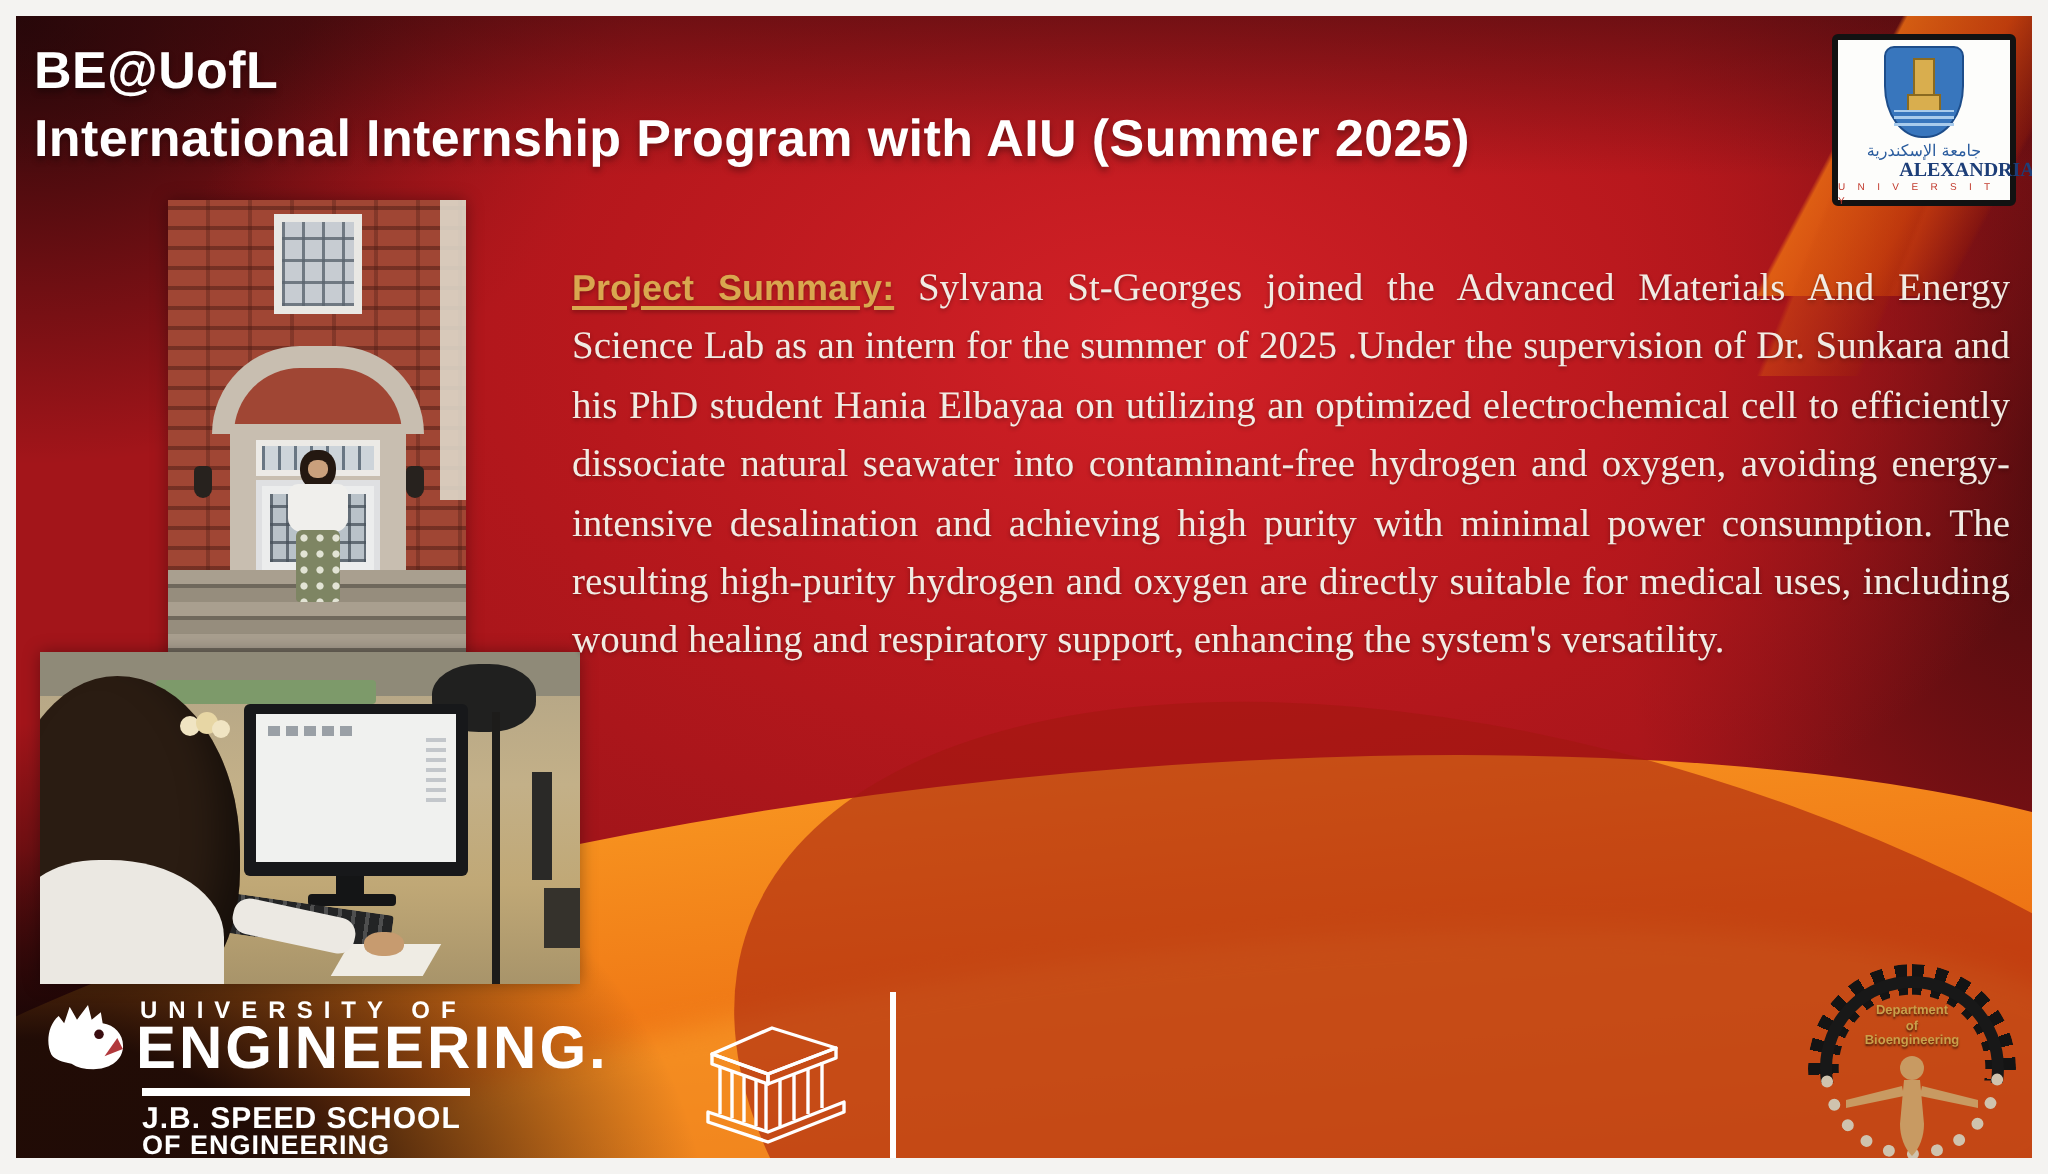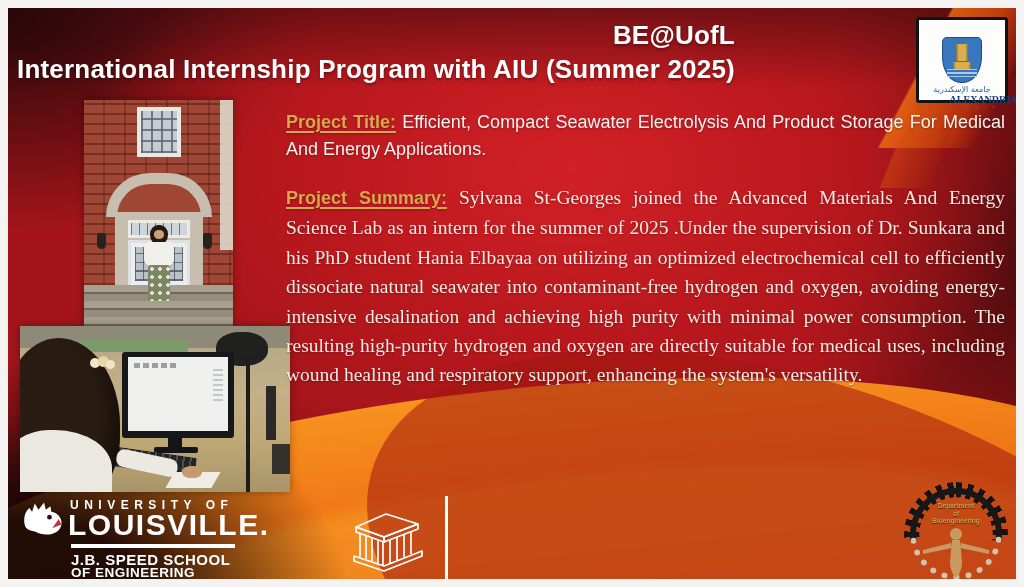--- a/index.html
+++ b/index.html
@@ -28,26 +28,26 @@
   .corner-dark{position:absolute;left:-150px;bottom:-170px;width:500px;height:390px;
     background:radial-gradient(ellipse at 32% 68%, rgba(22,6,5,.95) 28%, rgba(22,6,5,0) 70%);}
   .tr-accent{position:absolute;left:828px;top:0;width:200px;height:140px;
     background:linear-gradient(118deg, transparent 42%, rgba(232,106,18,.85) 43%, rgba(214,72,12,.8) 62%, rgba(150,30,10,.35) 76%, transparent 77%);}
   .tr-accent2{position:absolute;left:760px;top:60px;width:240px;height:120px;
     background:linear-gradient(112deg, transparent 55%, rgba(210,80,16,.5) 56%, rgba(160,35,10,.3) 72%, transparent 73%);}
 
   
   .title-block{position:absolute;left:9px;top:10px;color:#fff;z-index:9;
     font-weight:bold;font-size:26px;line-height:34px;letter-spacing:.2px;
-    text-shadow:0 2px 3px rgba(0,0,0,.35);text-align:right;}
+    text-shadow:0 2px 3px rgba(0,0,0,.35);}
 
   
   .aiu{position:absolute;left:908px;top:9px;width:92px;height:86px;z-index:9;
     background:#fdfdfb;border:3px solid #121212;box-sizing:border-box;border-radius:3px;
-    display:flex;flex-direction:column;align-items:center;padding-top:17px;}
+    display:flex;flex-direction:column;align-items:center;padding-top:3px;}
   .aiu-shield{width:38px;height:44px;background:#3876bd;border:1px solid #1d4d8a;
     border-radius:5px 5px 19px 19px/5px 5px 26px 26px;position:relative;flex:none;}
   .aiu-tower{position:absolute;left:50%;top:5px;transform:translateX(-50%);
     width:9px;height:18px;background:#d9ae4e;border:1px solid #8a6a20;}
   .aiu-tower:before{content:"";position:absolute;left:-4px;top:17px;width:15px;height:7px;
     background:#d9ae4e;border:1px solid #8a6a20;}
   .aiu-waves{position:absolute;left:4px;right:4px;bottom:5px;height:8px;
     background:repeating-linear-gradient(0deg,#a8cbec 0 1.5px,transparent 1.5px 3.5px);}
   .aiu-arabic{font-size:8px;color:#2a5c9e;line-height:9px;margin-top:2px;font-family:"DejaVu Sans",sans-serif;}
   .aiu-name{font-family:"Liberation Serif",serif;font-weight:bold;font-size:10px;color:#1d3e78;line-height:11px;margin-left:43px;}
@@ -240,32 +240,31 @@
     <div class="p2-coat"></div>
     <div class="p2-arm"></div>
     <div class="p2-flower">
         <i></i>
         <i></i>
         <i></i>
       </div>
   </div>
 
   <div class="text-col">
-    <p class="p-sans"><span class="lbl">Project Title:</span><span> Efficient, Compact Seawater Electrolysis And Product Storage For Medical And Energy Applications.</span></p>
     <p class="p-serif"><span class="lbl">Project Summary:</span><span> Sylvana St-Georges joined the Advanced Materials And Energy Science Lab as an intern for the summer of 2025 .Under the supervision of Dr. Sunkara and his PhD student Hania Elbayaa on utilizing an optimized electrochemical cell to efficiently dissociate natural seawater into contaminant-free hydrogen and oxygen, avoiding energy-intensive desalination and achieving high purity with minimal power consumption. The resulting high-purity hydrogen and oxygen are directly suitable for medical uses, including wound healing and respiratory support, enhancing the system's versatility.</span></p>
   </div>
 
   <div class="uofl">
     <svg class="uofl-bird" viewBox="0 0 48 42" xmlns="http://www.w3.org/2000/svg">
       <path fill="#ffffff" d="M4,30 C1,24 2,14 8,9 L11,13 L14,4 L18,11 L24,3 L26,11 L31,7 L32,13 C39,14 44,20 43,27 C42,34 35,38 27,38 C22,38 18,37 15,35 C10,34 6,33 4,30 Z"></path>
       <circle cx="30" cy="19" r="2.6" fill="#3a0d10"></circle>
       <path fill="#a3151a" d="M43,27 L33,31 L40,21 Z" opacity="0.85"></path>
     </svg>
     <div class="uofl-l1">UNIVERSITY OF</div>
-    <div class="uofl-l2">LOUISVILLE.</div>
+    <div class="uofl-l2">ENGINEERING.</div>
     <div class="uofl-rule"></div>
     <div class="uofl-l3">J.B. SPEED SCHOOL</div>
     <div class="uofl-l4">OF ENGINEERING</div>
   </div>
 
   <svg class="temple" viewBox="0 0 72 62" xmlns="http://www.w3.org/2000/svg" fill="none" stroke="#ffffff" stroke-width="1.7" stroke-linejoin="round">
     <polygon points="34,4 66,14 32,27 4,17"></polygon>
     <polygon points="4,17 32,27 32,32 4,22"></polygon>
     <polygon points="32,27 66,14 66,19 32,32"></polygon>
     <line x1="8" y1="24" x2="8" y2="47"></line>

